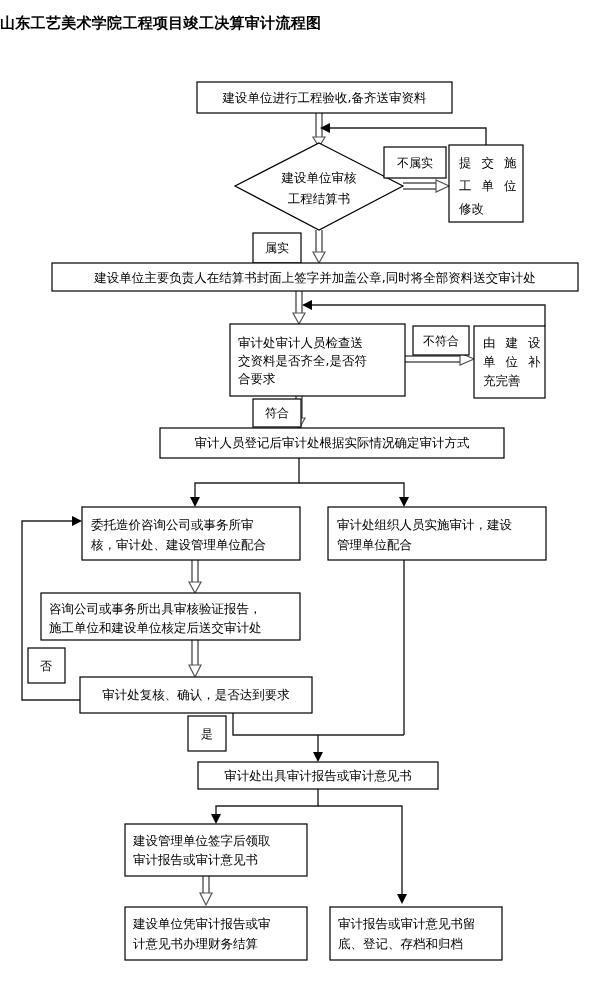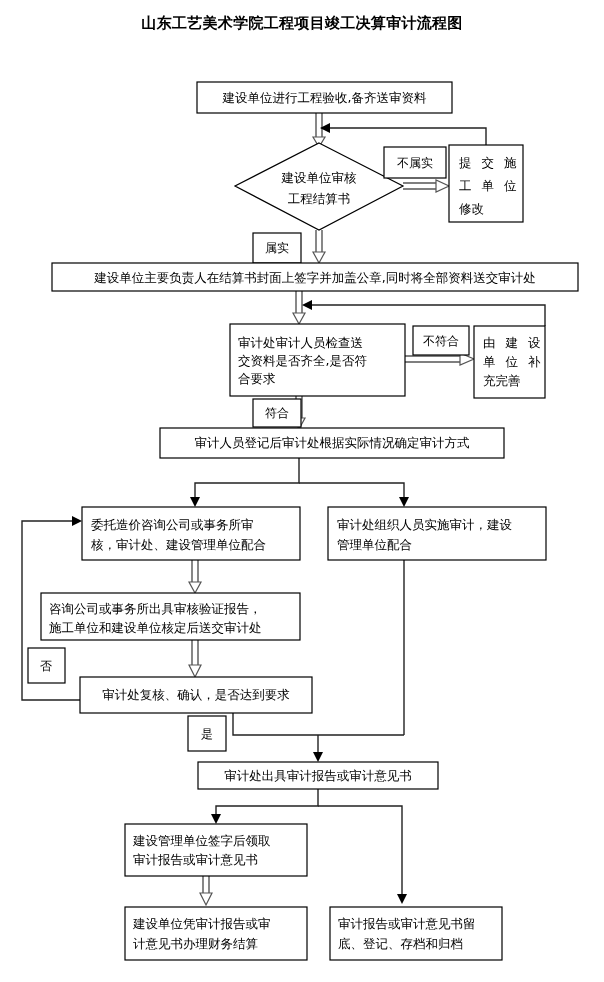--- a/index.html
+++ b/index.html
@@ -15,21 +15,21 @@
     width: 604px;
     height: 982px;
     background: #ffffff;
     overflow: hidden;
   }
   #chart-title {
     position: absolute;
     left: 0;
     top: 14px;
     width: 604px;
-    text-align: center;
+    text-align: left;
     font-size: 15px;
     font-weight: bold;
     color: #000000;
     letter-spacing: 0.3px;
     font-family: "DejaVu Sans", "Liberation Sans", sans-serif;
   }
   svg#flow {
     position: absolute;
     left: 0;
     top: 0;

